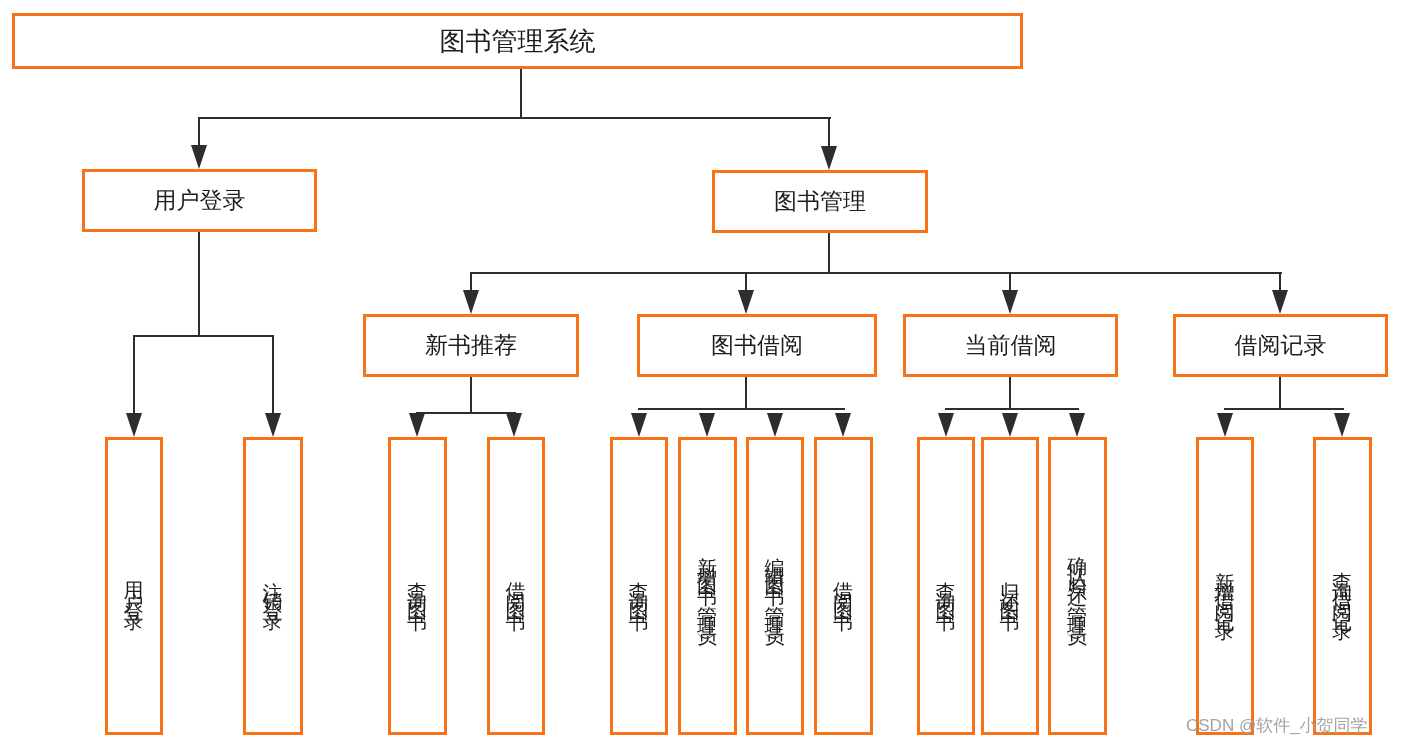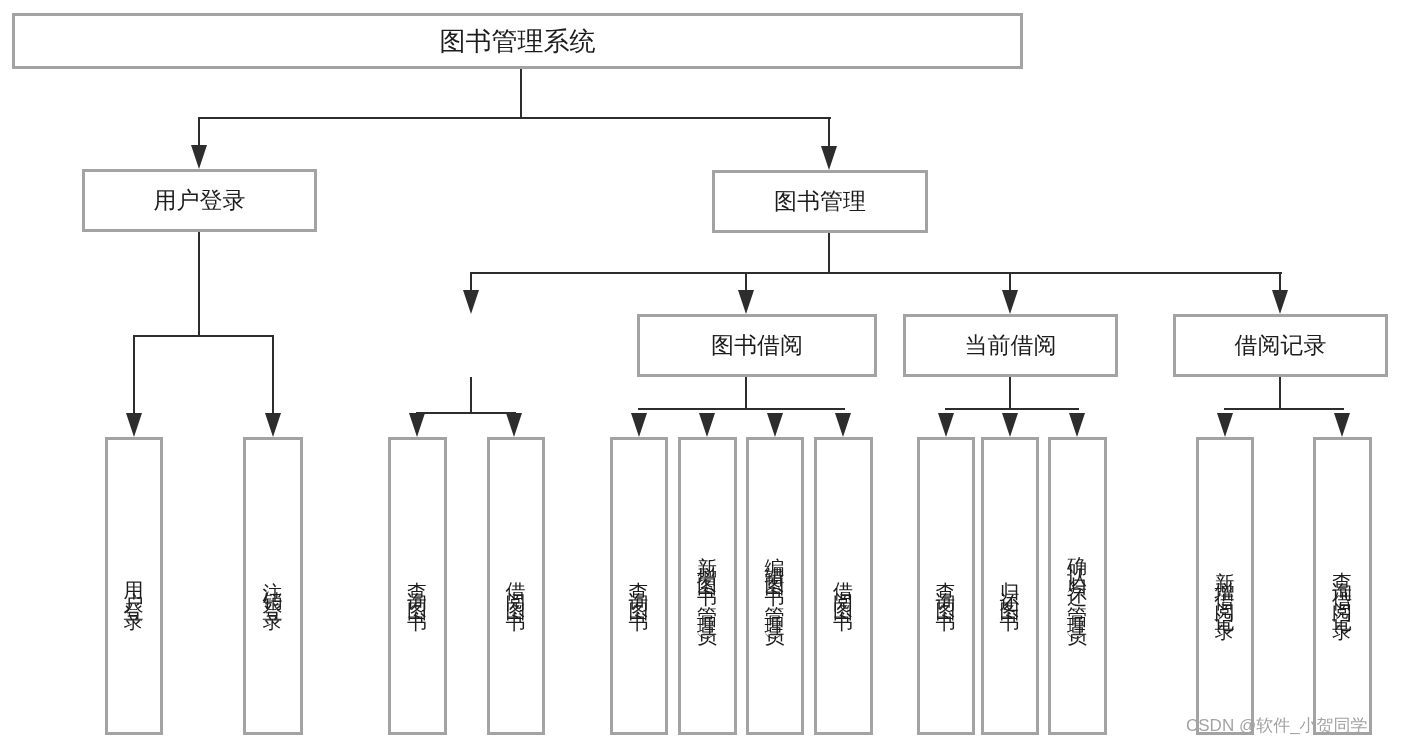--- a/index.html
+++ b/index.html
@@ -6,21 +6,21 @@
   .canvas{
     position:relative;
     width:1405px;height:747px;
     background:#ffffff;
     font-family:"Liberation Sans","DejaVu Sans",sans-serif;
     overflow:hidden;
   }
   .box{
     position:absolute;
     background:#ffffff;
-    border:3px solid #a3a3a3;
+    border:3px solid #f97316;
     box-sizing:border-box;
     display:flex;align-items:center;justify-content:center;
     color:#1c1c1c;
     text-align:right;
   }
   .box.root{font-size:26px;}
   .box.branch{font-size:23px;}
   .box.leaf{
     font-size:20px;
     writing-mode:vertical-rl;
@@ -46,20 +46,21 @@
 </head>
 <body>
 
 <div class="canvas">
 
   <div class="box root" style="left:12px;top:13px;width:1011px;height:56px">图书管理系统</div>
 
   <div class="box branch" style="left:82px;top:169px;width:235px;height:63px">用户登录</div>
   <div class="box branch" style="left:712px;top:170px;width:216px;height:63px">图书管理</div>
 
+  <div class="box branch" style="left:363px;top:314px;width:216px;height:63px">新书推荐</div>
   <div class="box branch" style="left:637px;top:314px;width:240px;height:63px">图书借阅</div>
   <div class="box branch" style="left:1173px;top:314px;width:215px;height:63px">借阅记录</div>
   <div class="box branch" style="left:903px;top:314px;width:215px;height:63px">当前借阅</div>
 
   <div class="box leaf" style="left:105px;top:437px;width:58px;height:298px">用户登录</div>
   <div class="box leaf" style="left:243px;top:437px;width:60px;height:298px">注销登录</div>
 
   <div class="box leaf" style="left:388px;top:437px;width:59px;height:298px">查询图书</div>
   <div class="box leaf" style="left:487px;top:437px;width:58px;height:298px">借阅图书</div>
 

